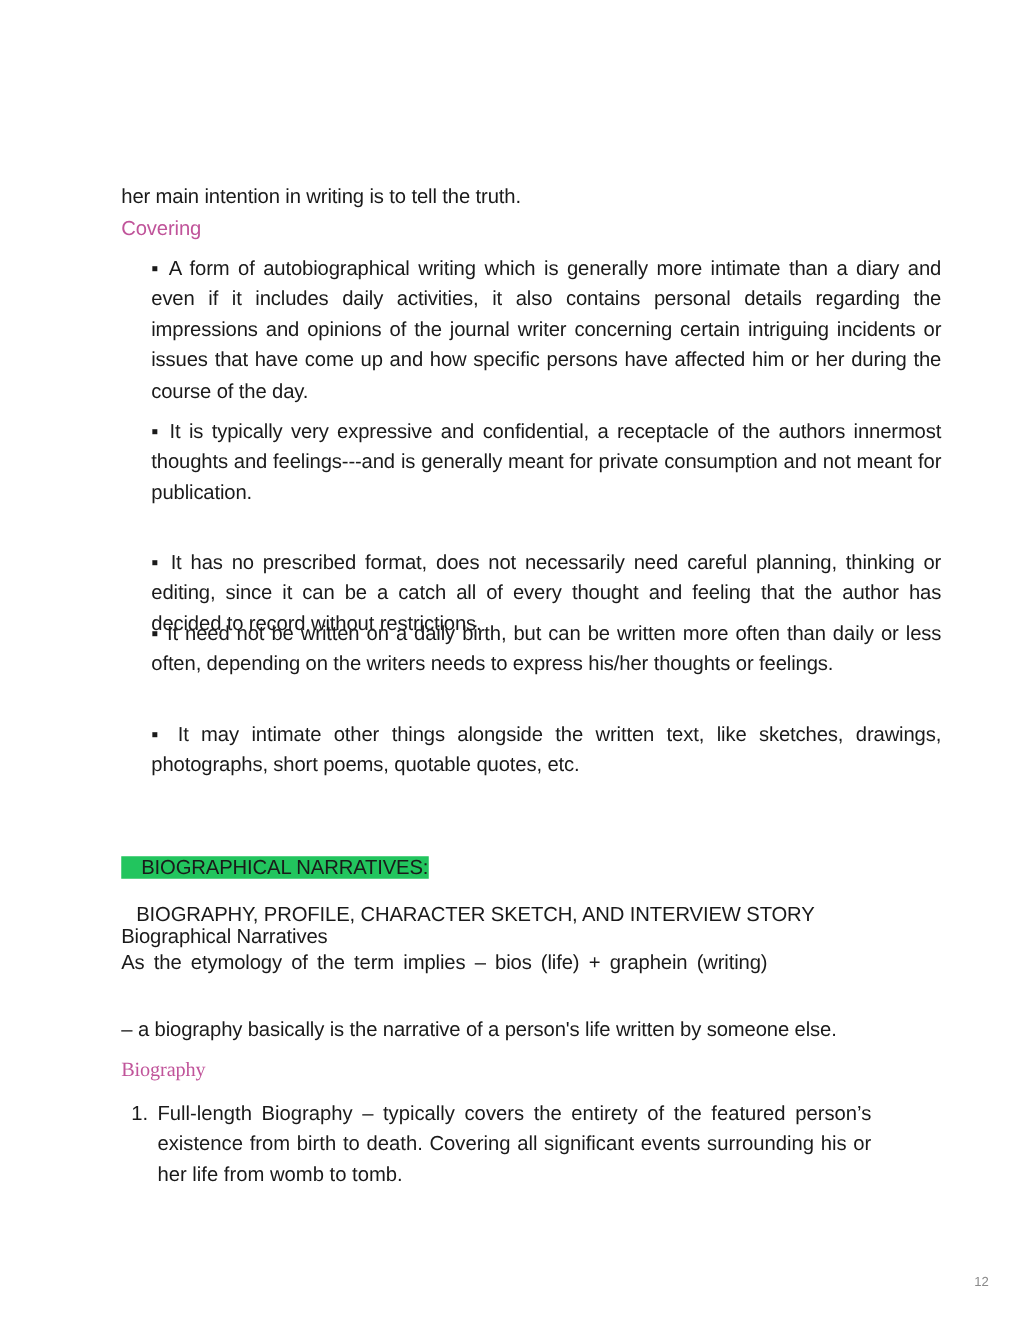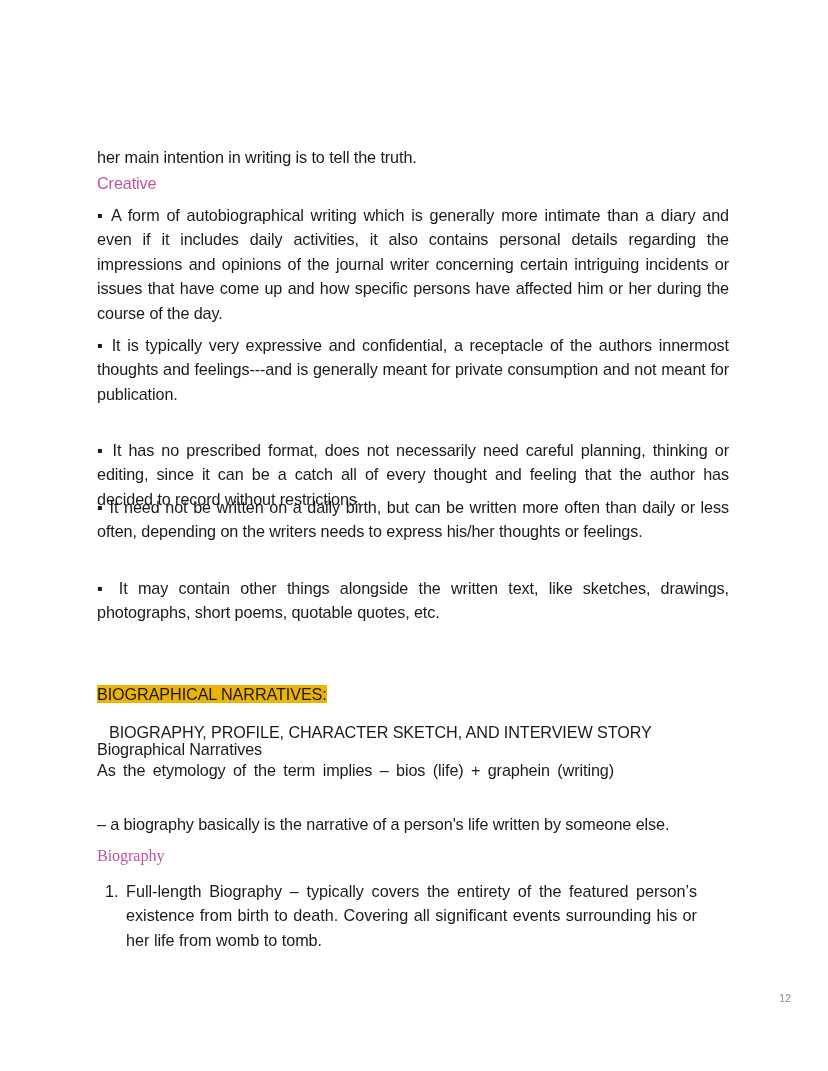--- a/index.html
+++ b/index.html
@@ -29,24 +29,26 @@
       line-height: 24.4px;
       letter-spacing: -0.1px;
     }
     .justify {
       text-align: justify;
     }
     .heading-pink {
       color: #c0549a;
     }
     .highlight {
-      background: #eab308;
+      background: #22c55e;
+      padding-left: 16px;
     }
     .bullet-para {
       text-align: justify;
+      margin-left: 24px;
     }
     .list-item {
       position: absolute;
       left: 8px;
       width: 592px;
       font-size: 16.2px;
       line-height: 24.4px;
       text-align: justify;
     }
     .list-num {
@@ -61,43 +63,43 @@
     .footer-left {
       position: absolute;
       left: 36px;
       top: 1072px;
       font-size: 10.5px;
       color: #8a8a8a;
     }
     .footer-right {
       position: absolute;
       right: 37px;
-      top: 992px;
+      top: 1020px;
       font-size: 10.5px;
       color: #8a8a8a;
     }
   </style>
 </head>
 <body>
 
 <div class="page">
 
   <div class="line-block" style="top:98px;margin-top:47px;">her main intention in writing is to tell the truth.</div>
 
-  <div class="line-block heading-pink" style="top:171px;">Creative</div>
+  <div class="line-block heading-pink" style="top:171px;">Covering</div>
 
   <div class="line-block bullet-para" style="top:203px;">▪ A form  of  autobiographical writing which is generally more  intimate than a diary and even if it includes daily activities, it also contains personal details regarding the impressions and opinions of the journal writer concerning certain intriguing incidents or issues that have come up and how specific persons have affected him or her during the course of the day.</div>
 
   <div class="line-block bullet-para" style="top:333px;"> ▪ It is typically very expressive and confidential, a receptacle of the authors innermost thoughts and feelings---and is generally meant for private consumption and not meant for publication.</div>
 
   <div class="line-block bullet-para" style="top:438px;"> ▪ It has no prescribed format, does not necessarily need careful planning, thinking or editing, since it can be a catch all of every thought and feeling that the author has decided to record without restrictions.</div>
 
   <div class="line-block bullet-para" style="top:495px;">▪ It  need not be written on a daily birth, but can be written more  often than daily or less often, depending on the writers needs to express his/her thoughts or feelings.</div>
 
-  <div class="line-block bullet-para" style="top:576px;">▪ It may contain other things alongside the written text, like sketches, drawings, photographs, short poems, quotable quotes, etc.</div>
+  <div class="line-block bullet-para" style="top:576px;">▪ It may intimate other things alongside the written text, like sketches, drawings, photographs, short poems, quotable quotes, etc.</div>
 
   <div class="line-block" style="top:682px;">
     <span class="highlight">BIOGRAPHICAL NARRATIVES:</span>
   </div>
 
   <div class="line-block" style="top:720px;margin-left:12px;">BIOGRAPHY, PROFILE, CHARACTER SKETCH, AND INTERVIEW STORY</div>
 
   <div class="line-block" style="top:737px;">Biographical Narratives</div>
 
   <div class="line-block justify" style="top:758px; word-spacing:3px;">As the etymology of the term implies – bios (life) + graphein (writing)</div>

